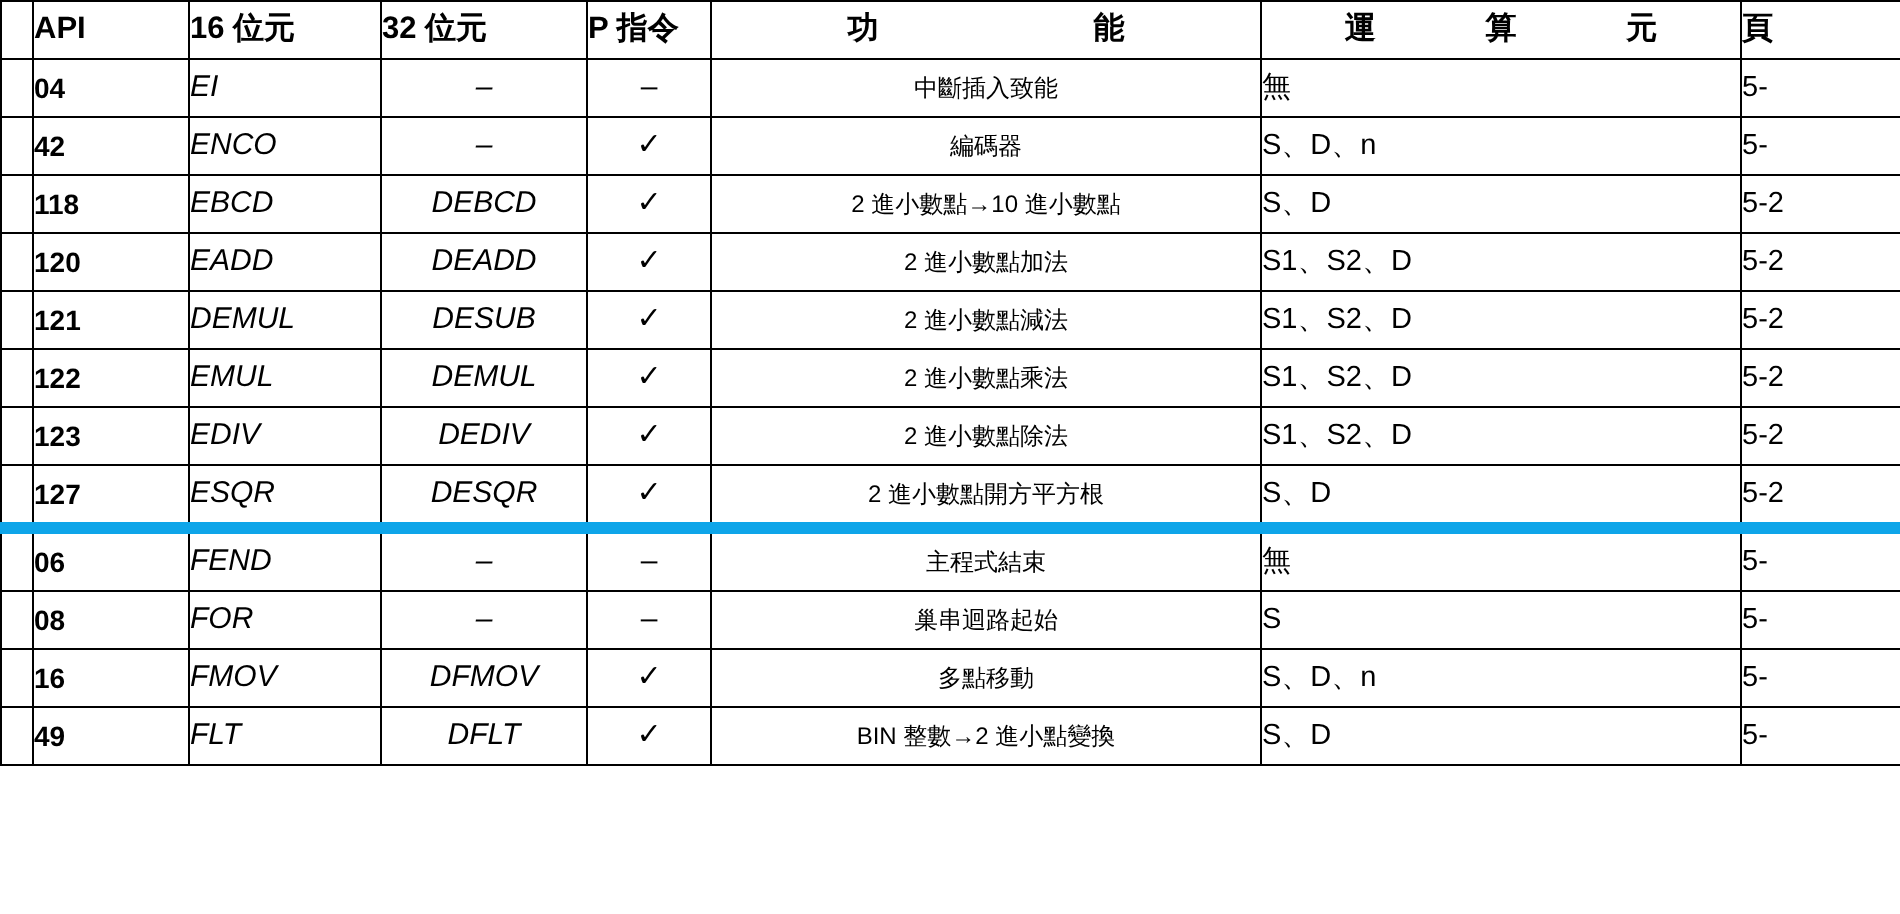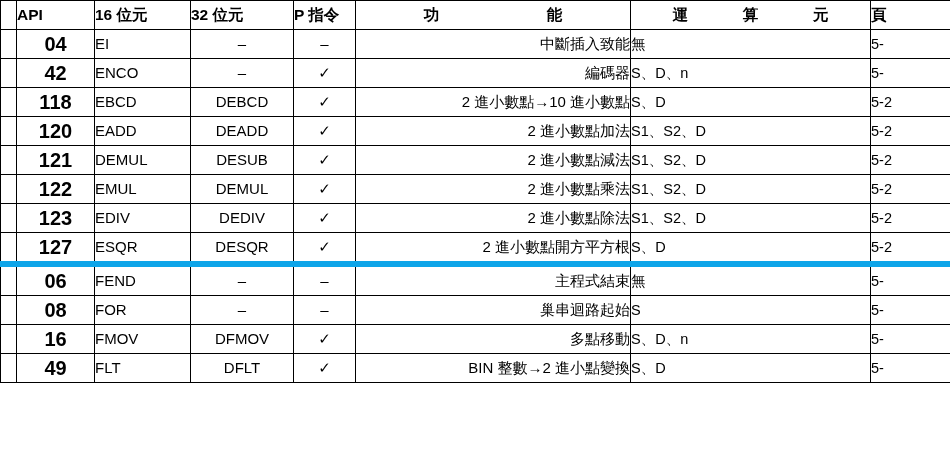--- a/index.html
+++ b/index.html
@@ -52,41 +52,41 @@
     padding: 0 14px;
   }
   .hdr-row td { height: 30px; line-height: 30px; }
 
   .no-left-border { border-left: none; }
   .no-right-border { border-right: none; }
   .no-top-border { border-top: none; }
 
   
   .cell-api {
-    text-align: center;
     font-weight: bold;
-    font-size: 20px;
+    font-size: 14px;
   }
   .cell-mnem {
     text-align: left;
     padding-left: 8px;
     font-size: 15px;
+    font-style: italic;
   }
   .cell-mnem.center {
     text-align: center;
     padding-left: 0;
   }
   .cell-p {
     text-align: center;
     font-size: 15px;
   }
   .cell-func {
-    text-align: right;
+    text-align: center;
     padding-left: 8px;
-    font-size: 15px;
+    font-size: 12px;
     white-space: nowrap;
     overflow: hidden;
     margin-top: 10px;
   }
   .cell-operand {
     text-align: left;
     padding-left: 6px;
     font-size: 14.5px;
     white-space: nowrap;
     overflow: hidden;

